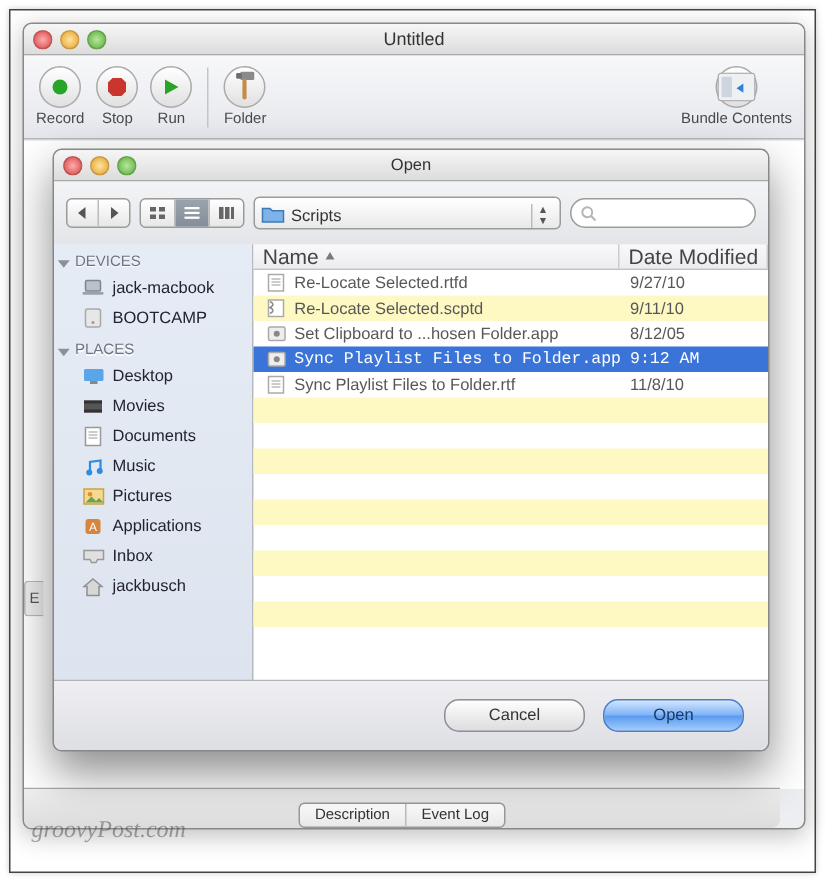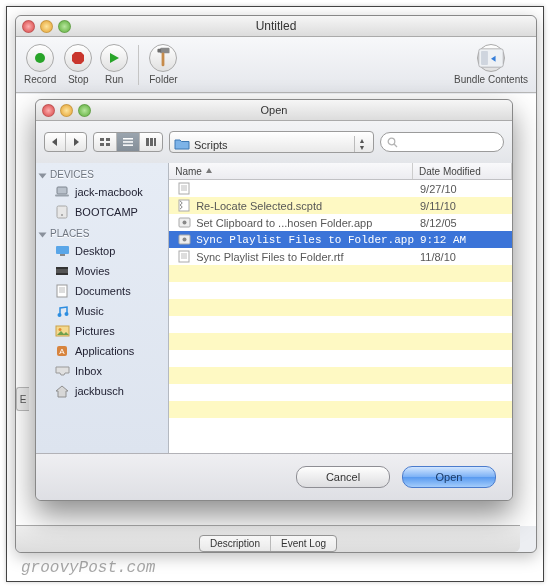--- a/index.html
+++ b/index.html
@@ -236,21 +236,21 @@
   .side-item .si-icon { width:16px; height:16px; display:flex;align-items:center;justify-content:center; }
   .filepane {
     flex:1;
     display:flex;
     flex-direction:column;
   }
   .columns {
     display:flex;
     background:linear-gradient(#f9f9fb,#ececf0);
     border-bottom:1px solid #c1c1c4;
-    font-size:10px;
+    font-size:14px;
     color:#444;
     height:16px;
   }
   .col-name {
     flex:1;
     display:flex; align-items:center; gap:3px;
     padding-left:6px;
     border-right:1px solid #ccc;
   }
   .col-date {
@@ -300,25 +300,25 @@
     padding:0 12px;
   }
   .aqua-btn.default {
     background:linear-gradient(#d2e6ff,#7fb3f6 48%,#5a9bf0 52%,#a3ccfb);
     border-color:#4b7ccd;
     color:#1a3a66;
     font-weight:500;
   }
   .watermark {
     position:absolute;
-    bottom:4px; left:14px;
+    bottom:18px; left:14px;
     font-size:16px;
     font-style:italic;
     color:rgba(60,60,60,0.45);
-    font-family: Liberation Mono, monospace;
+    font-family: Liberation Serif, serif;
   }
   .edge-tab {
     position:absolute;
     left:9px;
     top:380px;
     width:12px;
     height:22px;
     border:1px solid #bbb;
     border-right:none;
     background:#eee;
@@ -592,20 +592,21 @@
             <div class="row">
               <div class="rname">
                 <span class="licon">
                   <svg width="12" height="13">
                     <rect x="1" y="1" width="10" height="11" fill="#fff" stroke="#aaa"></rect>
                     <line x1="3" y1="4" x2="9" y2="4" stroke="#bbb"></line>
                     <line x1="3" y1="6" x2="9" y2="6" stroke="#bbb"></line>
                     <line x1="3" y1="8" x2="9" y2="8" stroke="#bbb"></line>
                   </svg>
                 </span>
+                <span>Re-Locate Selected.rtfd</span>
               </div>
               <div class="rdate">9/27/10</div>
             </div>
             <div class="row alt">
               <div class="rname">
                 <span class="licon">
                   <svg width="12" height="13">
                     <rect x="1" y="1" width="10" height="11" fill="#fff" stroke="#aaa"></rect>
                     <path d="M2 2 q4 2 0 4 q4 2 0 4" fill="none" stroke="#888"></path>
                   </svg>

